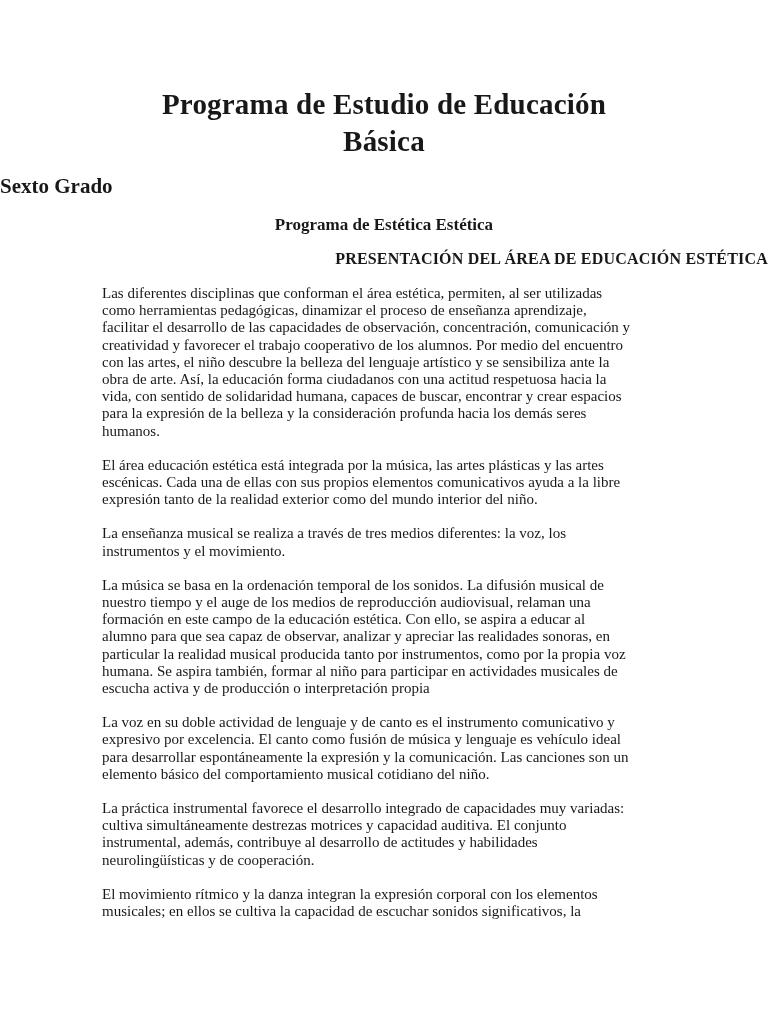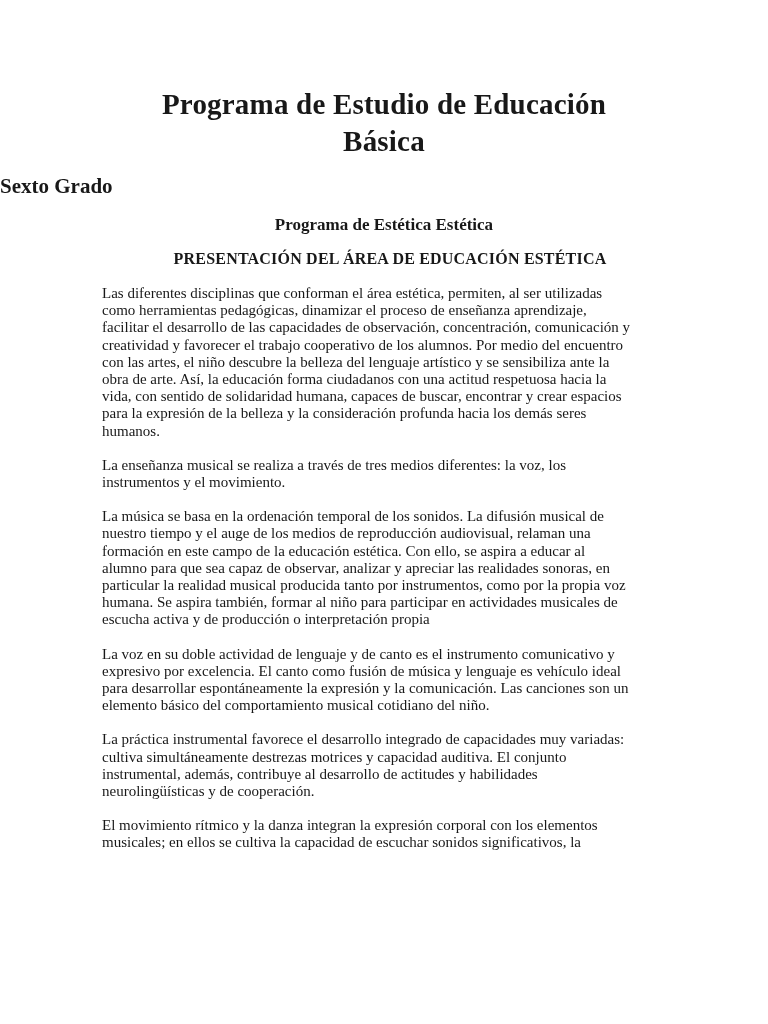--- a/index.html
+++ b/index.html
@@ -41,21 +41,21 @@
   }
   .doc-section-title {
     margin: 17px 0 0 0;
     text-align: center;
     font-size: 17px;
     line-height: 20px;
     font-weight: 700;
   }
   .doc-section-heading {
     margin: 14px 0 0 12px;
-    text-align: center;
+    text-align: right;
     font-size: 16px;
     line-height: 19px;
     font-weight: 700;
     letter-spacing: 0.2px;
   }
   .doc-body {
     margin-top: 17px;
     padding-left: 102px;
     padding-right: 60px;
   }
@@ -84,20 +84,23 @@
   <div class="doc-body">
     <p>Las diferentes disciplinas que conforman el área estética, permiten, al ser utilizadas
 como herramientas pedagógicas, dinamizar el proceso de enseñanza aprendizaje,
 facilitar el desarrollo de las capacidades de observación, concentración, comunicación y
 creatividad y favorecer el trabajo cooperativo de los alumnos. Por medio del encuentro
 con las artes, el niño descubre la belleza del lenguaje artístico y se sensibiliza ante la
 obra de arte. Así, la educación forma ciudadanos con una actitud respetuosa hacia la
 vida, con sentido de solidaridad humana, capaces de buscar, encontrar y crear espacios
 para la expresión de la belleza y la consideración profunda hacia los demás seres
 humanos.</p>
+    <p>El área educación estética está integrada por la música, las artes plásticas y las artes
+escénicas. Cada una de ellas con sus propios elementos comunicativos ayuda a la libre
+expresión tanto de la realidad exterior como del mundo interior del niño.</p>
     <p>La enseñanza musical se realiza a través de tres medios diferentes: la voz, los
 instrumentos y el movimiento.</p>
     <p>La música se basa en la ordenación temporal de los sonidos. La difusión musical de
 nuestro tiempo y el auge de los medios de reproducción audiovisual, relaman una
 formación en este campo de la educación estética. Con ello, se aspira a educar al
 alumno para que sea capaz de observar, analizar y apreciar las realidades sonoras, en
 particular la realidad musical producida tanto por instrumentos, como por la propia voz
 humana. Se aspira también, formar al niño para participar en actividades musicales de
 escucha activa y de producción o interpretación propia</p>
     <p>La voz en su doble actividad de lenguaje y de canto es el instrumento comunicativo y

